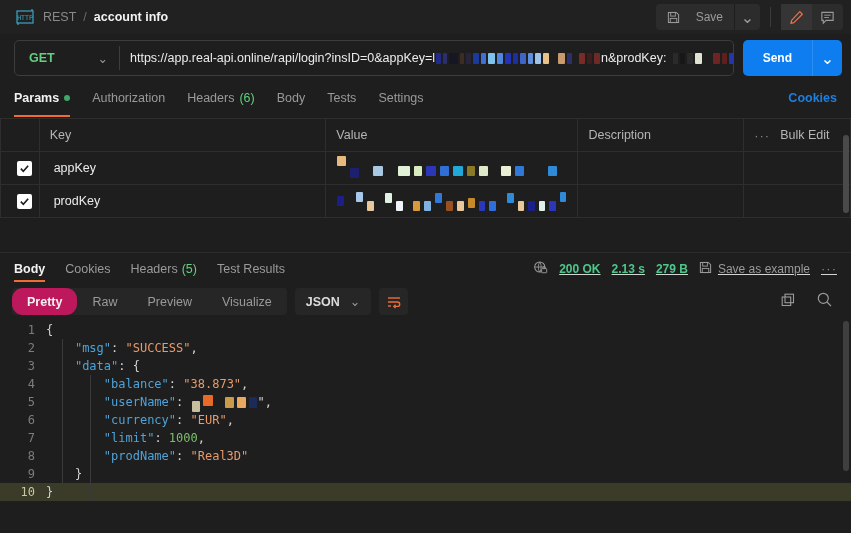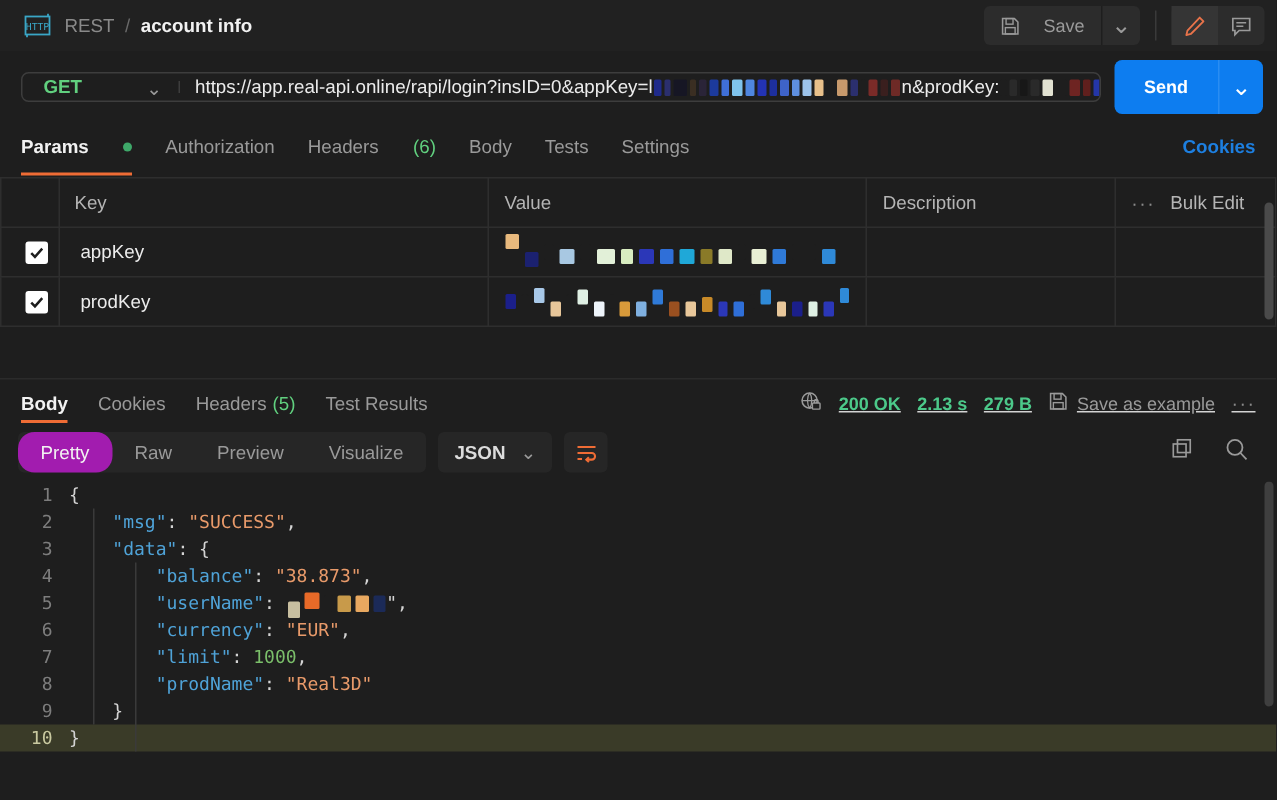--- a/index.html
+++ b/index.html
@@ -26,37 +26,37 @@
   .save-btn svg { display:block; }
   .save-caret { width:26px; display:flex; align-items:center; justify-content:center; color:#9a9a9a;
                 border-left:1px solid #1e1e1e; }
   .divider-v { width:1px; height:20px; background:#3a3a3a; }
   .icon-group { display:flex; align-items:stretch; background:#2c2c2c; border-radius:4px; height:26px; }
   .icon-btn { width:31px; display:flex; align-items:center; justify-content:center; color:#9a9a9a; }
   .icon-btn.active { background:#353535; color:#e8734a; }
 
   
   .urlrow { display:flex; align-items:center; gap:9px; padding:6px 9px 8px 14px; }
-  .url-input { flex:1; display:flex; align-items:stretch; height:20px;
+  .url-input { flex:1; display:flex; align-items:stretch; height:36px;
                border:1px solid #3d3d3d; border-radius:5px; background:#1e1e1e; overflow:hidden; }
   .method { width:104px; display:flex; align-items:center; justify-content:space-between;
             padding:0 11px 0 14px; color:#61d07f; font-size:12.5px; font-weight:bold; }
   .method .caret { color:#9a9a9a; font-weight:normal; }
   .url-sep { width:1px; background:#3d3d3d; margin:5px 0; }
   .url-text { flex:1; display:flex; align-items:center; overflow:hidden; white-space:nowrap;
               font-size:12.5px; color:#ececec; padding:0 10px; gap:0px; }
   .redact { display:inline-block; height:11px; border-radius:1px; vertical-align:middle; margin:0 1px; }
   .send-group { display:flex; align-items:stretch; height:36px; background:#0d7df0; border-radius:5px; overflow:hidden;}
   .send-btn { padding:0 20px; display:flex; align-items:center; color:#ffffff; font-size:12px; font-weight:bold; }
   .send-caret { width:30px; display:flex; align-items:center; justify-content:center; color:#fff;
                 border-left:1px solid #2a8df2; }
 
   
   .reqtabs { display:flex; align-items:center; padding:0 14px; height:28px; position:relative; }
-  .tab { font-size:12.5px; color:#9a9a9a; margin-right:22px; display:flex; align-items:center; gap:23px;
+  .tab { font-size:12.5px; color:#9a9a9a; margin-right:22px; display:flex; align-items:center; gap:5px;
          height:28px; position:relative; }
   .tab.active { color:#f2f2f2; font-weight:bold; }
   .tab.active::after { content:""; position:absolute; left:0; right:0; bottom:-5px; height:2px; background:#ef6c35;}
   .dot { width:6px; height:6px; border-radius:50%; background:#3ea869; display:inline-block; }
   .hdr-count { color:#61d07f; }
   .cookies-link { margin-left:auto; margin-right:0; color:#1d7fe0; font-size:12.5px; font-weight:bold; }
 
   
   .paramsArea { position:relative; height:132px; margin-top:6px; }
   .ptable { width:100%; border-collapse:collapse; table-layout:fixed; }
@@ -87,21 +87,21 @@
   .resp-tab.active { color:#f2f2f2; font-weight:bold; }
   .resp-tab.active::after { content:""; position:absolute; left:0; right:0; bottom:3px; height:2px; background:#ef6c35;}
   .resp-status { margin-left:auto; display:flex; align-items:center; gap:11px; font-size:12px;text-decoration:underline; }
   .stat-green { color:#4cc98a; font-weight:bold; }
   .stat-muted { color:#9a9a9a; display:flex; align-items:center; gap:6px; }
   .globe { color:#9a9a9a; }
 
   .fmtbar { display:flex; align-items:center; padding:4px 12px 6px 12px; gap:8px; }
   .seg { display:flex; align-items:stretch; background:#262626; border-radius:4px; height:27px; }
   .seg-item { padding:0 15px; display:flex; align-items:center; font-size:12.5px; color:#9a9a9a; border-radius:4px;}
-  .seg-item.active { background:#a21caf; color:#f2f2f2; font-weight:normal;border-radius:11px; }
+  .seg-item.active { background:#be185d; color:#f2f2f2; font-weight:bold;border-radius:11px; }
   .json-sel { display:flex; align-items:center; gap:10px; padding:0 11px; height:27px; background:#262626;
               border-radius:4px; font-size:12.5px; color:#dcdcdc; font-weight:bold;}
   .json-sel .caret { color:#9a9a9a; font-weight:normal; }
   .wrap-btn { width:29px; height:27px; background:#262626; border-radius:4px; display:flex;
               align-items:center; justify-content:center; color:#ef6c35; }
   .fmt-right { margin-left:auto; display:flex; align-items:center; gap:20px; color:#9a9a9a; padding-right:6px;}
 
   
   .code { flex:1; position:relative; overflow:hidden; font-family:"DejaVu Sans Mono", monospace;
           font-size:12px; line-height:18px; }

